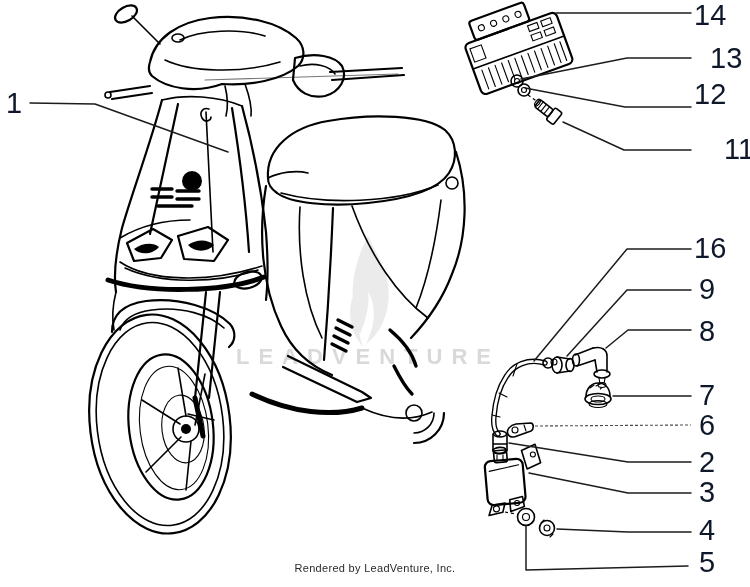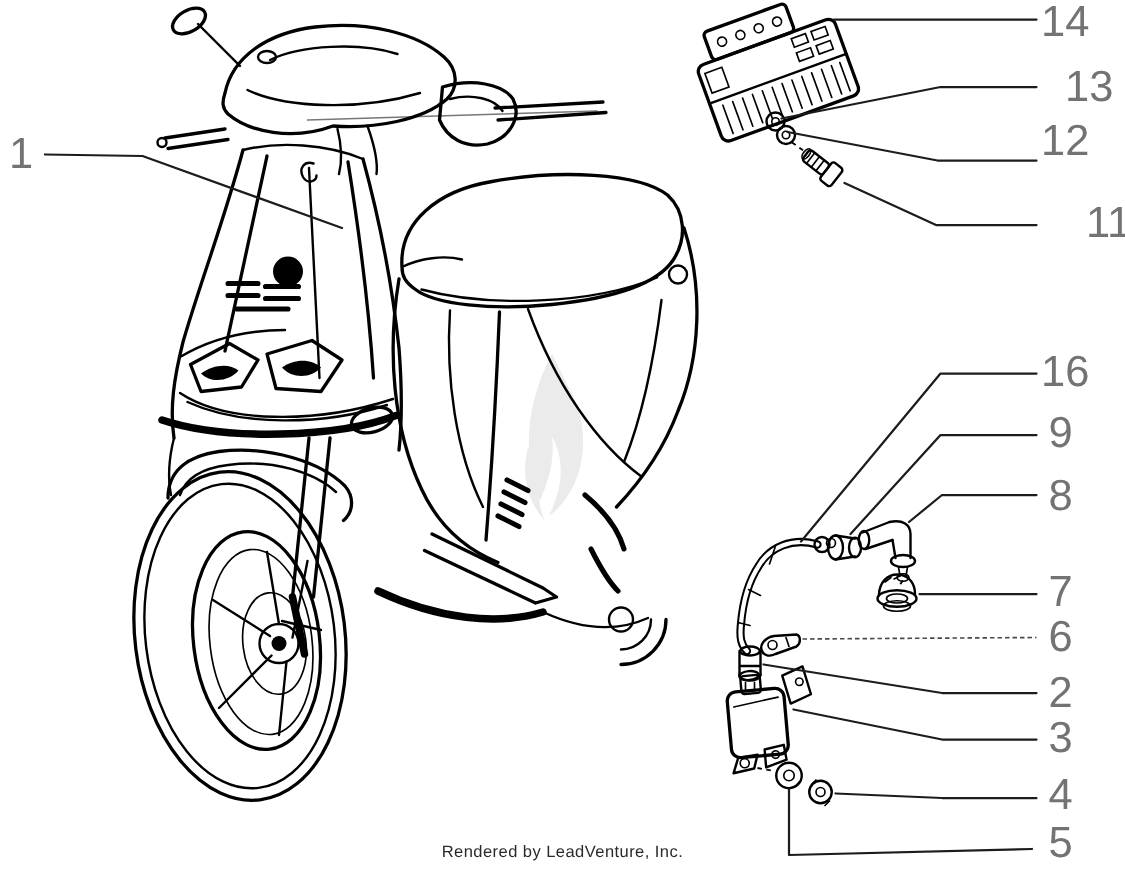--- a/index.html
+++ b/index.html
@@ -1,41 +1,42 @@
 <!DOCTYPE html>
 <html><head>
 <meta charset="utf-8">
 <style>
   html,body{margin:0;padding:0;background:#ffffff;}
   .stage{position:relative;width:750px;height:587px;background:#ffffff;overflow:hidden;
          font-family:"Liberation Sans",sans-serif;}
   .wm-text{position:absolute;left:236px;top:344px;font-size:22px;font-weight:700;
            letter-spacing:9px;color:#d9d9d9;white-space:nowrap;z-index:1;user-select:none;}
   svg.art{position:absolute;left:0;top:0;z-index:2;}
-  .callout{position:absolute;z-index:3;font-size:29px;line-height:1;color:#737373;
+  .callout{position:absolute;z-index:3;font-size:29px;line-height:1;color:#0f172a;
            white-space:nowrap;}
   .attribution{position:absolute;left:0;top:562px;width:750px;text-align:center;z-index:3;
                font-size:11px;color:#2a2a2a;letter-spacing:0.3px;}
   
   .ln{fill:none;stroke:#000;stroke-width:2.2;stroke-linecap:round;stroke-linejoin:round;}
   .md{fill:none;stroke:#000;stroke-width:1.6;stroke-linecap:round;stroke-linejoin:round;}
   .thin{fill:none;stroke:#000;stroke-width:1.1;stroke-linecap:round;}
   .thick{fill:none;stroke:#000;stroke-width:5;stroke-linecap:round;}
   .vent{fill:none;stroke:#000;stroke-width:3.4;stroke-linecap:round;}
   .fillb{fill:#000;stroke:none;}
   .leader{fill:none;stroke:#1c1c1c;stroke-width:1.5;stroke-linecap:round;stroke-linejoin:round;}
   .leaderdash{fill:none;stroke:#4a4a4a;stroke-width:1.1;stroke-dasharray:3 2;}
   .dash{fill:none;stroke:#000;stroke-width:1.2;stroke-dasharray:3 3;}
   .gray{stroke:#777;}
 </style>
 </head>
 <body>
 
 <div class="stage">
 
+  <div class="wm-text">LEADVENTURE</div>
 
   <svg class="art" width="750" height="587" viewBox="0 0 750 587">
 
     <g>
       <path d="M368,236 C352,266 347,300 360,334 C366,319 370,306 368,291 C377,308 375,325 366,344
                C389,327 395,291 382,264 C377,254 372,244 368,236 Z" fill="#ebebeb"></path>
       <path d="M352,298 C347,318 352,334 363,347 C358,334 357,318 360,305 Z" fill="#ebebeb"></path>
     </g>
 
     <g>

